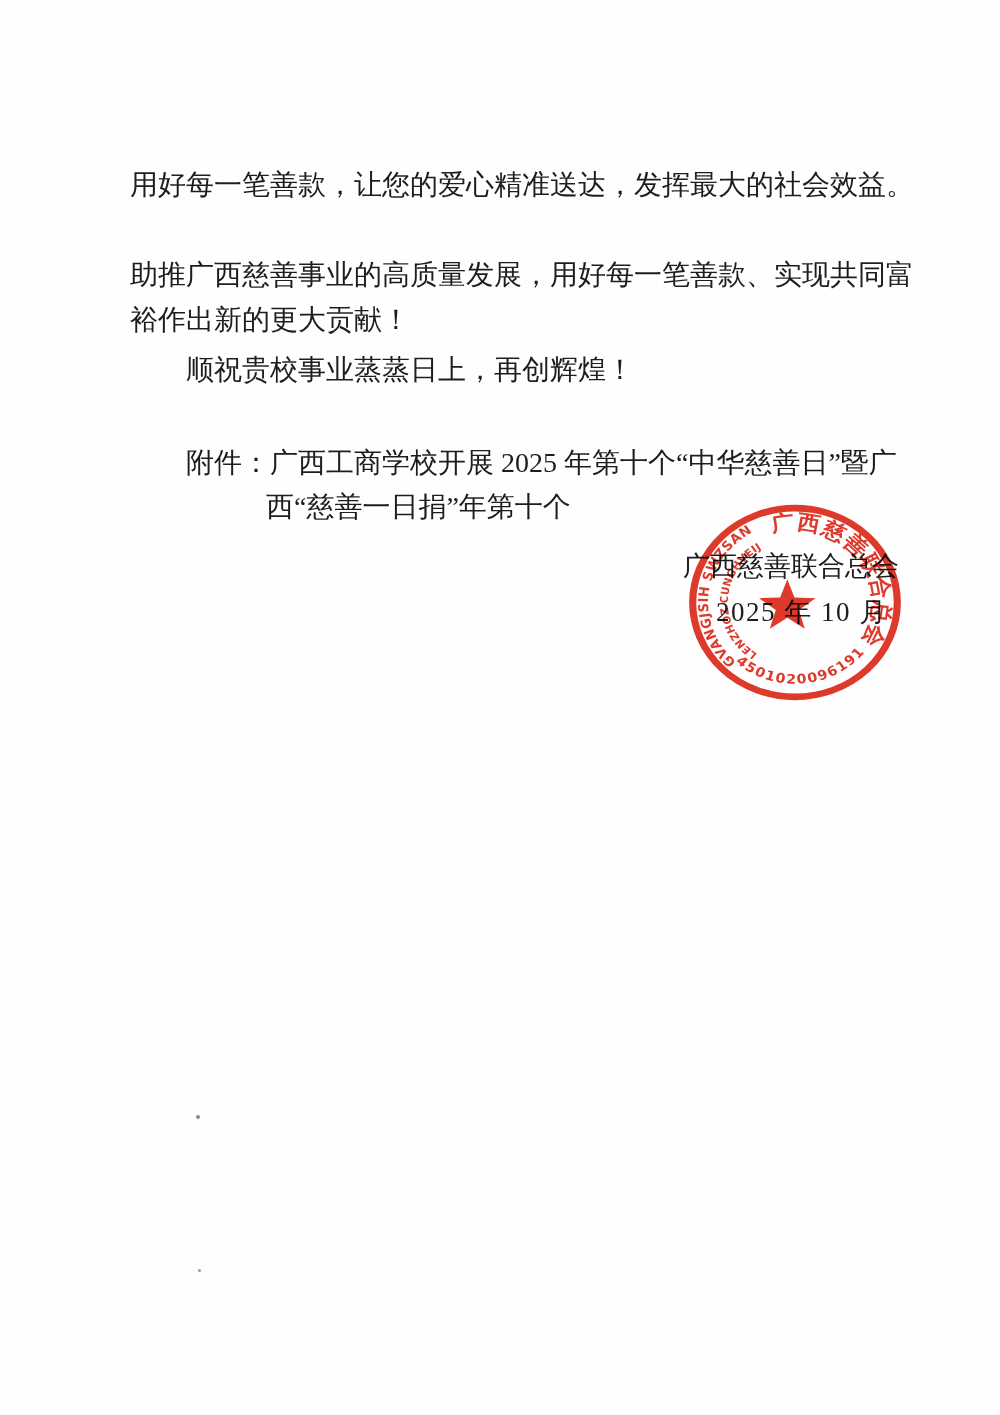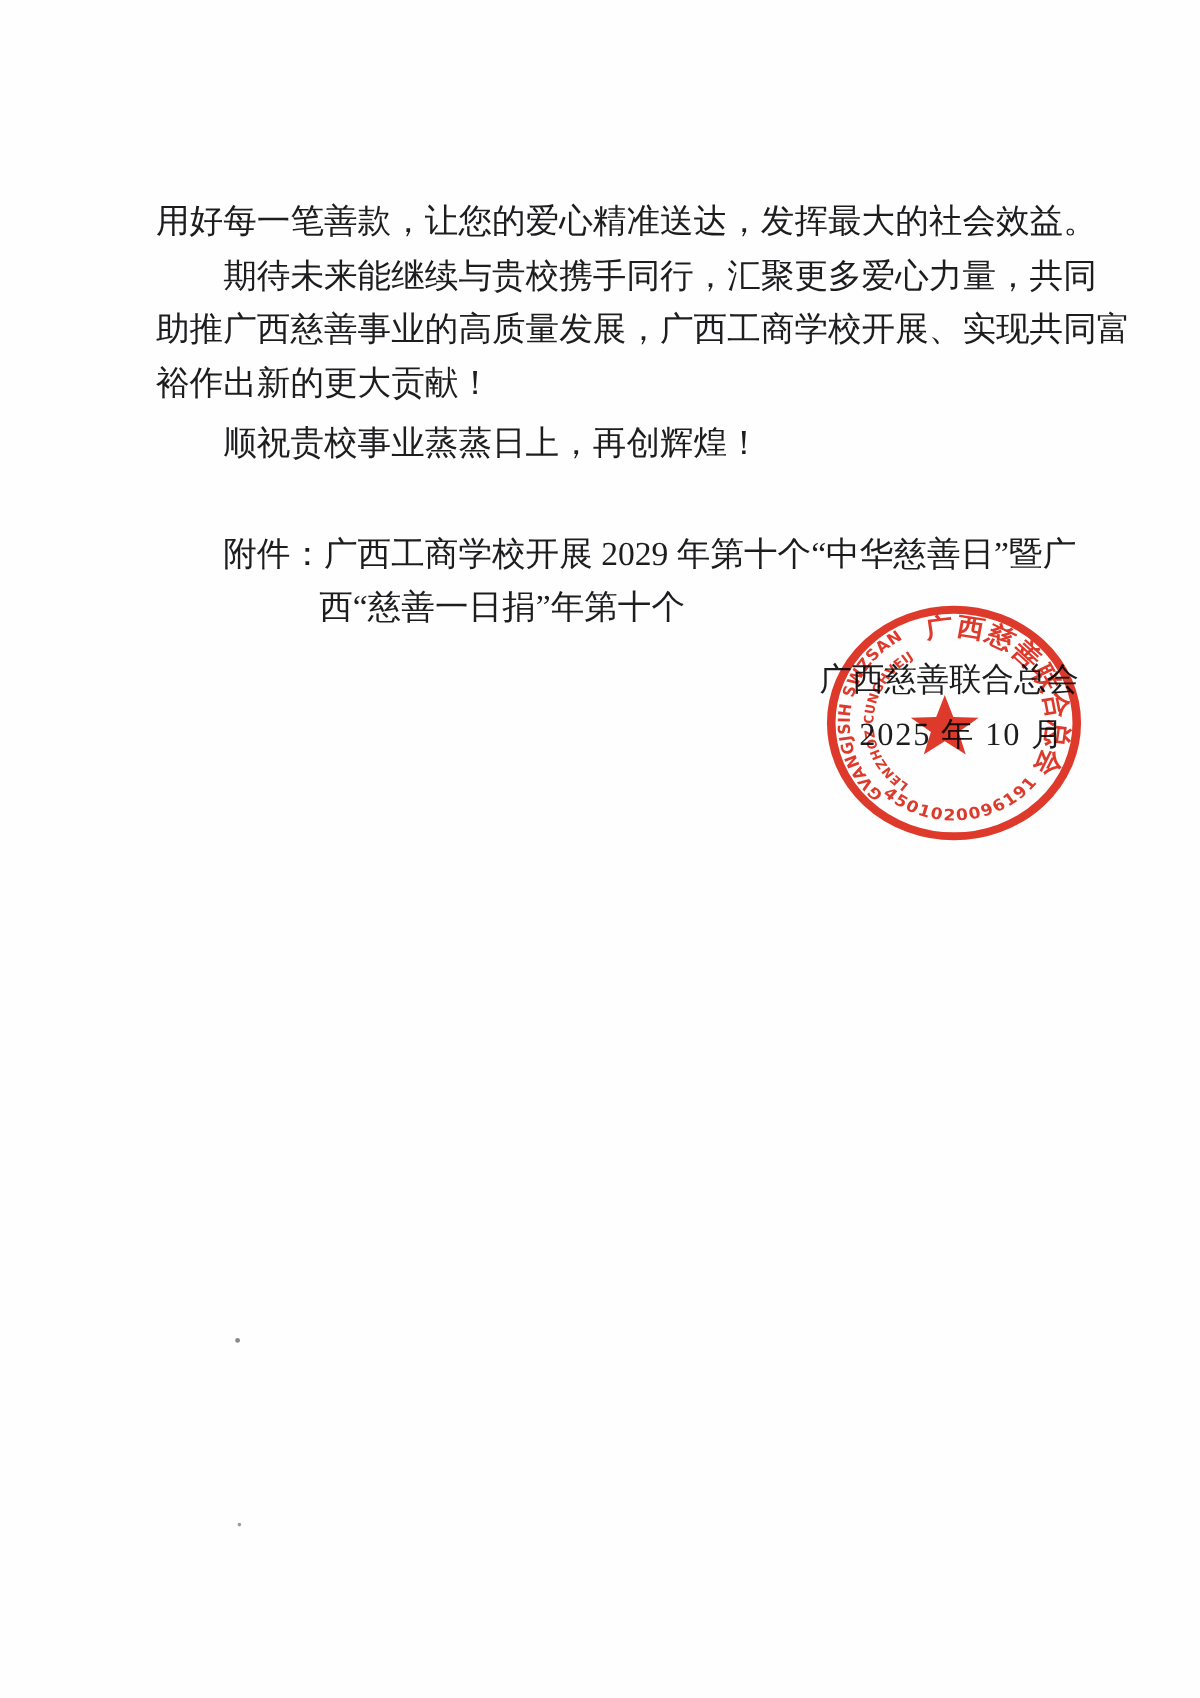--- a/index.html
+++ b/index.html
@@ -83,26 +83,25 @@
     height: 3px;
     background: #9a9a9a;
   }
 </style>
 </head>
 <body>
 
 <div class="page">
 
   <div class="line" style="left:130px; top:169px">用好每一笔善款，让您的爱心精准送达，发挥最大的社会效益。</div>
-  <div class="line" style="left:186px; top:215px">期待未来能继续与贵校携手同行，汇聚更多爱心力量，共同</div>
-  <div class="line" style="left:130px; top:259px">助推广西慈善事业的高质量发展，广西工商学校开展、实现共同富</div>
+  <div class="line" style="left:130px; top:259px">助推广西慈善事业的高质量发展，用好每一笔善款、实现共同富</div>
   <div class="line" style="left:186px; top:354px">顺祝贵校事业蒸蒸日上，再创辉煌！</div>
   <div class="line" style="left:130px; top:304px">裕作出新的更大贡献！</div>
 
-  <div class="line" style="left:186px; top:447px">附件：广西工商学校开展 2029 年第十个“中华慈善日”暨广</div>
+  <div class="line" style="left:186px; top:447px">附件：广西工商学校开展 2025 年第十个“中华慈善日”暨广</div>
   <div class="line" style="left:266px; top:491px">西“慈善一日捐”年第十个</div>
 
   <div class="line sig" style="left:683px; top:551px">广西慈善联合总会</div>
   <div class="line date" style="left:716px; top:597px">2025 年 10 月</div>
 
   <svg class="seal" viewBox="0 0 200 200" preserveAspectRatio="none">
 
     <circle cx="100" cy="100" r="93" fill="none" stroke="var(--seal-red)" stroke-width="6.5"></circle>
 
     <polygon fill="var(--seal-red)" points="93,77 99.5,95.1 118.7,95.7 103.5,107.4 108.9,125.8 93,115 77.1,125.8 82.5,107.4 67.3,95.7 86.5,95.1"></polygon>

